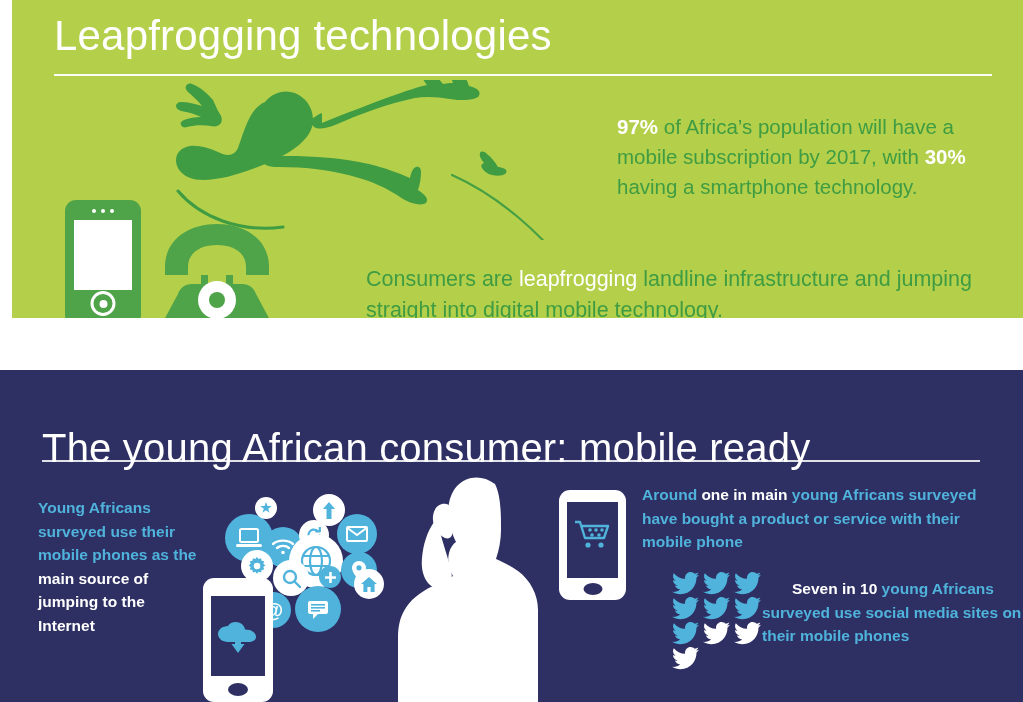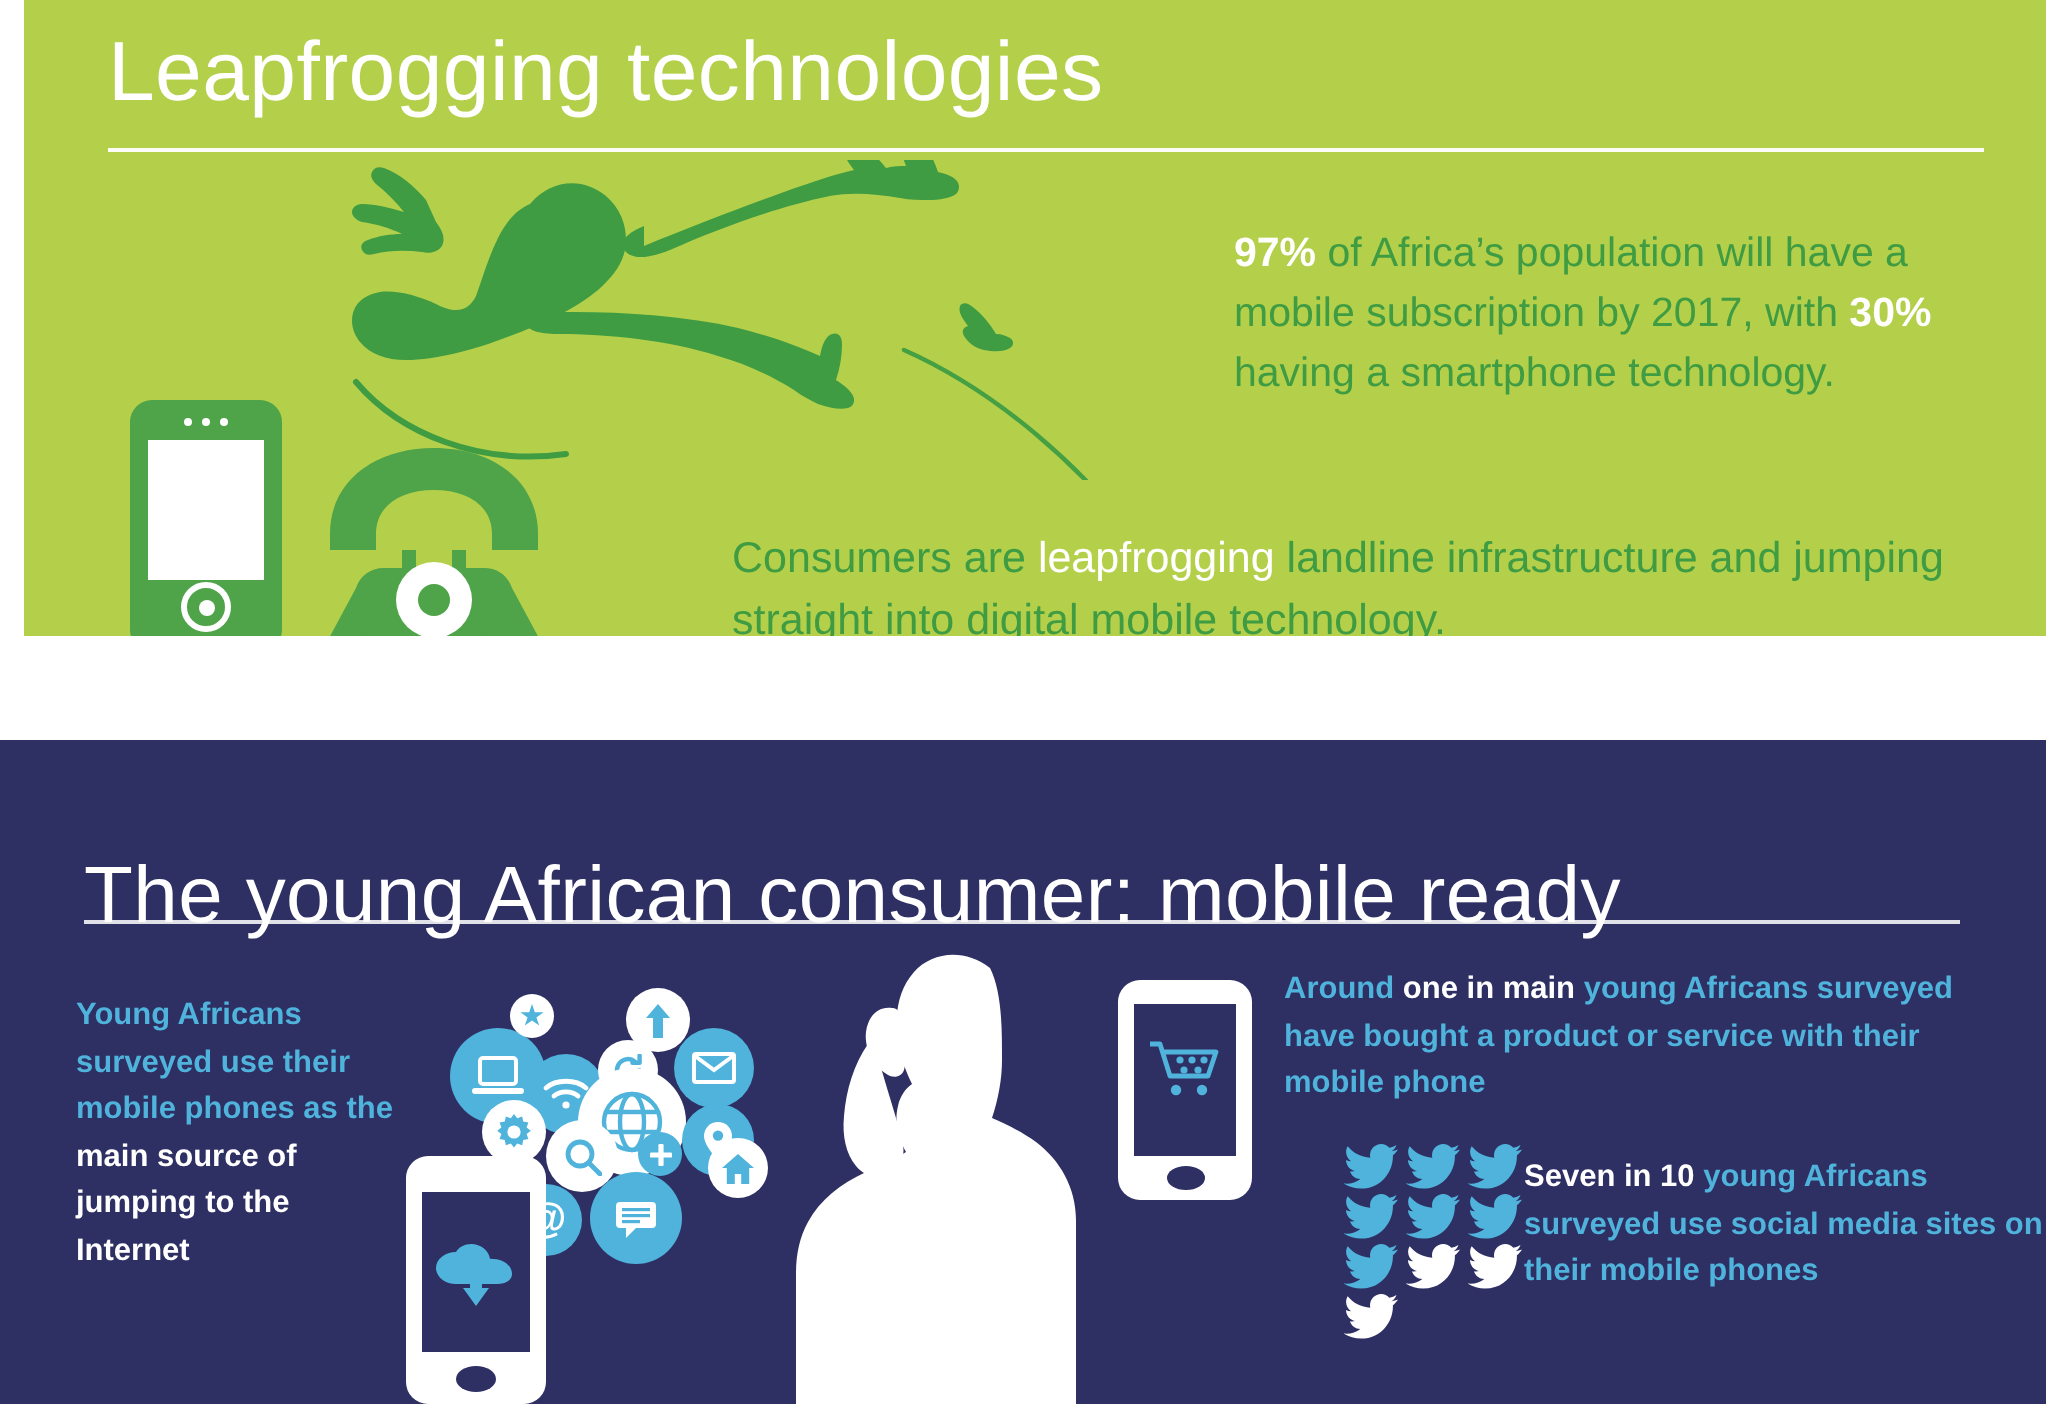--- a/index.html
+++ b/index.html
@@ -181,21 +181,21 @@
   .blue-social-text {
     position: absolute;
     left: 762px;
     top: 577px;
     width: 260px;
     font-size: 15.5px;
     line-height: 23.5px;
     color: #4fb3dc;
     font-weight: 600;
   }
-  .blue-social-text b { color: #ffffff; font-weight: 700; }
+  .blue-social-text b { color: #ffffff; font-weight: 700; margin-left: 30px; }
 
   
   .bird-grid {
     position: absolute;
     left: 672px;
     top: 572px;
     width: 92px;
   }
   .bird-row { display: flex; gap: 4px; height: 25px; }
   .bird-row svg { display: block; }

